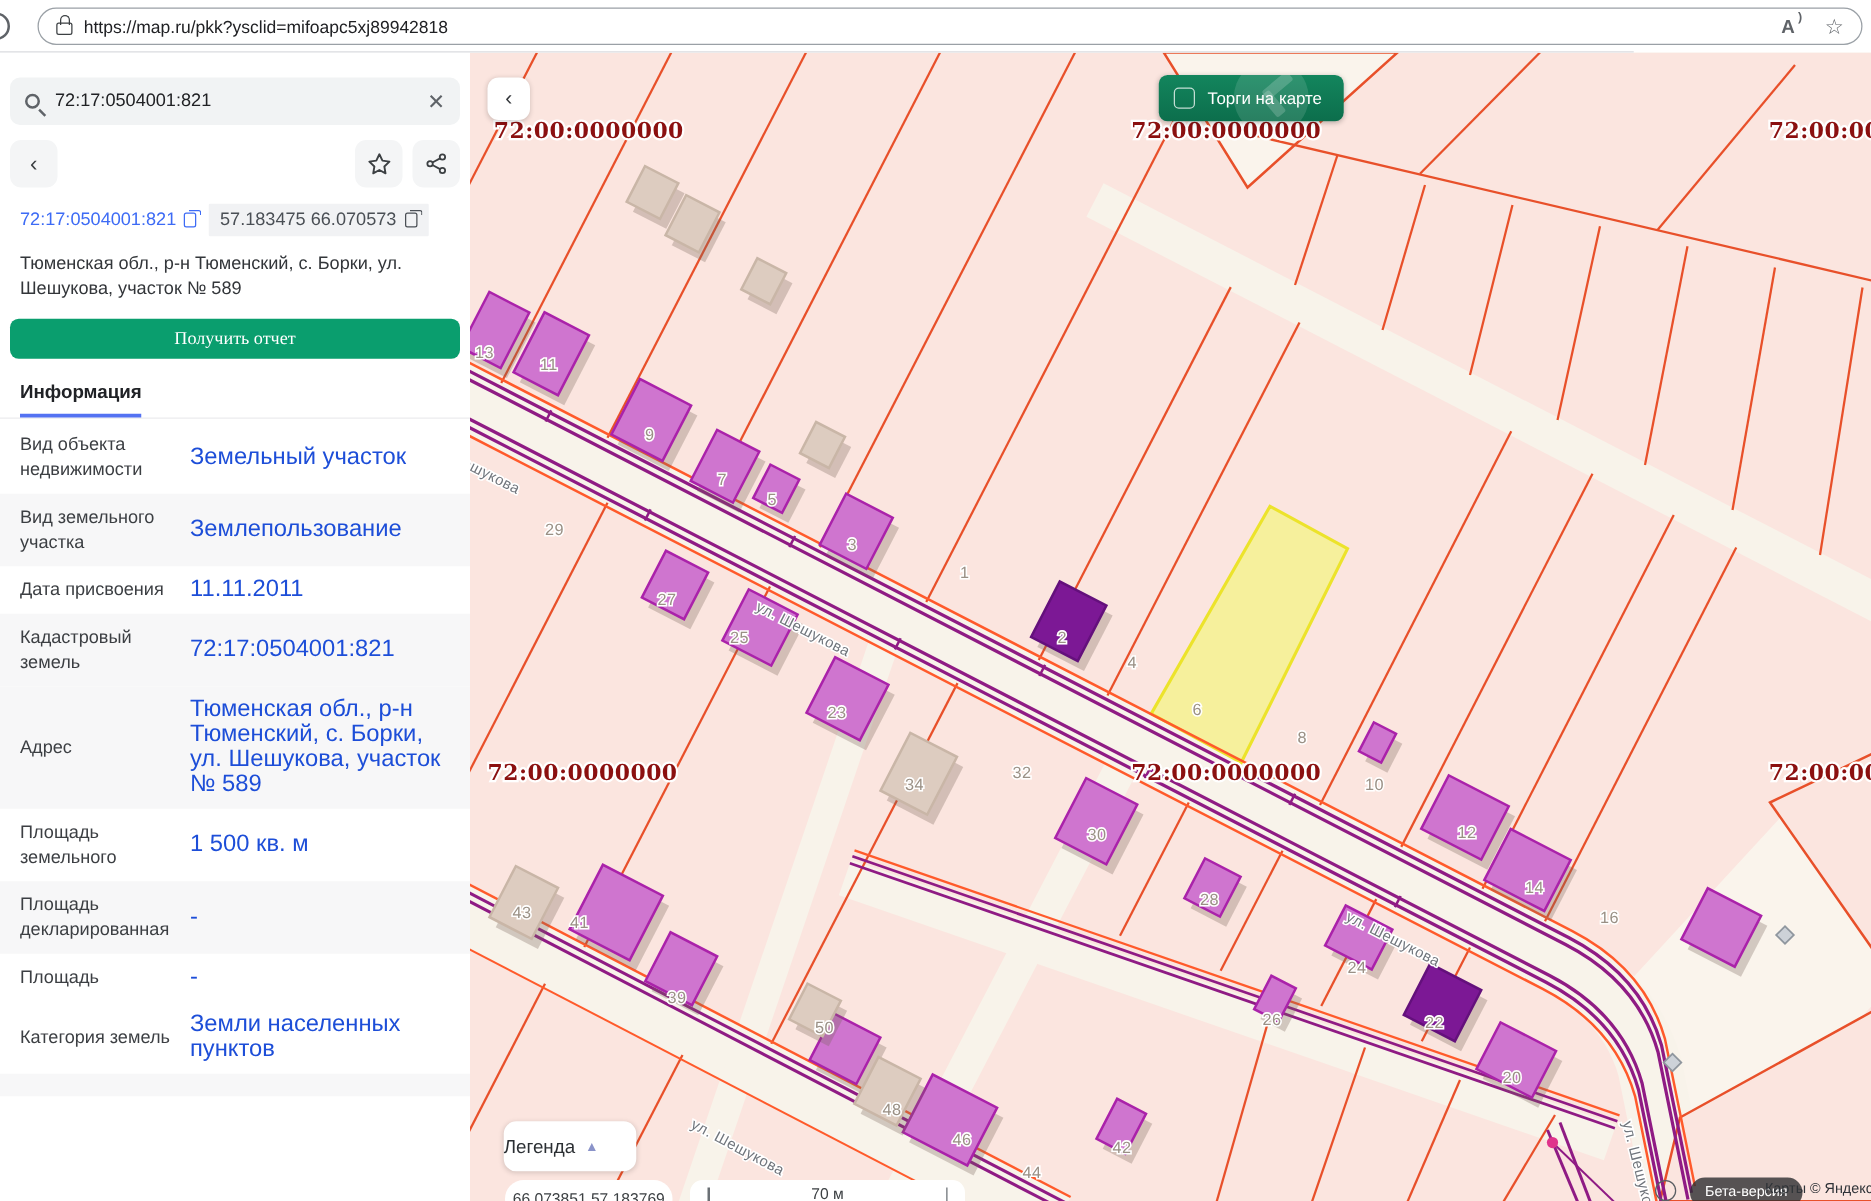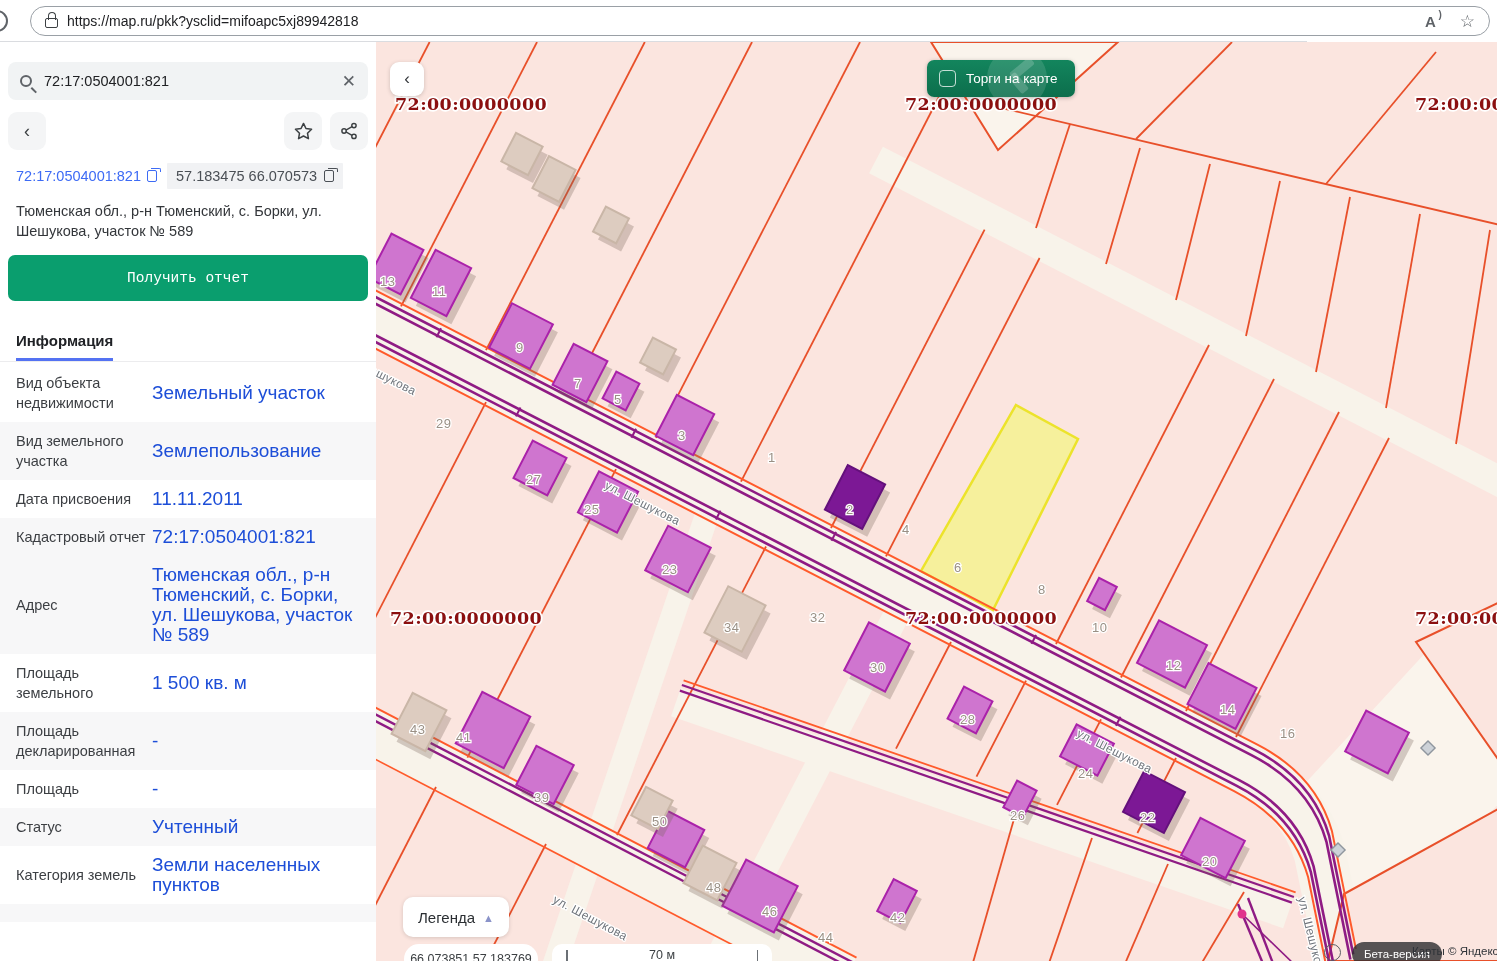--- a/index.html
+++ b/index.html
@@ -38,22 +38,22 @@
   .navrow .sqbtn{margin-left:8px}
   .navrow .sqbtn:first-child{margin-left:0}
   .title{margin:16px 16px 0 16px;font-size:16px;font-weight:700;color:#17181a}
   .chips{margin:13px 16px 0 16px;display:flex;align-items:center;gap:10px;flex-wrap:nowrap}
   .linkchip{color:var(--link);font-size:14.5px;display:flex;align-items:center;gap:6px;cursor:pointer;white-space:nowrap}
   .graychip{background:#f1f2f4;border-radius:1px;padding:5px 9px;font-size:14.5px;color:#4a4f55;
     display:flex;align-items:center;gap:7px;cursor:pointer;white-space:nowrap}
   .copyic{width:10px;height:12px;border:1.5px solid currentColor;border-radius:2px;position:relative;flex:none}
   .copyic:before{content:"";position:absolute;left:2.5px;top:-3.5px;width:9px;height:3px;border:1.5px solid currentColor;border-bottom:none;border-left:none;border-radius:0 2px 0 0}
   .addr{margin:12px 16px 0 16px;font-size:14.5px;line-height:20px;color:#33363a}
-  .report{margin:14px 8px 13px 8px;width:360px;height:46px;background:var(--accent);color:#fff;border:none;
-    border-radius:7px;font-size:14.5px;font-family:Liberation Mono, monospace;cursor:pointer}
+  .report{margin:14px 8px 0 8px;width:360px;height:32px;background:var(--accent);color:#fff;border:none;
+    border-radius:7px;font-size:14.5px;font-family:Liberation Serif, serif;cursor:pointer}
   .tabs{margin:18px 0 0 0;border-bottom:1px solid #ececee;padding:0 16px}
   .tab{display:inline-block;font-size:15px;font-weight:700;color:#202226;padding-bottom:9px;
     border-bottom:3px solid var(--tabline);cursor:pointer}
   .rows{margin-top:2px}
   .row{display:flex;padding:9px 16px;align-items:center}
   .row.alt{background:#f7f7f8}
   .row .lb{width:132px;flex:none;font-size:14.5px;line-height:20px;color:#3c3f43}
   .row .vl{flex:1;font-size:19px;line-height:20px;color:#1d4ed8;padding-left:4px}
   
   .map{position:absolute;left:376px;top:42px;width:1121px;height:919px;overflow:hidden;background:#faf4ec}
@@ -66,21 +66,21 @@
     box-shadow:0 1px 4px rgba(0,0,0,.25);overflow:hidden;z-index:5}
   .torgi .chk{width:17px;height:17px;border:1.5px solid rgba(255,255,255,.75);border-radius:4px;flex:none}
   .torgi .tl{color:#fff;font-size:13.5px;white-space:nowrap}
   .torgi .water{position:absolute;right:28px;top:-12px;width:60px;height:60px;border-radius:50%;
     background:rgba(255,255,255,.12)}
   .torgi .gavel{position:absolute;right:40px;top:4px;width:26px;height:9px;background:rgba(255,255,255,.18);
     transform:rotate(-40deg);border-radius:2px}
   .torgi .gavel2{position:absolute;right:52px;top:12px;width:9px;height:22px;background:rgba(255,255,255,.18);
     transform:rotate(-40deg);border-radius:2px}
   .legend{position:absolute;left:27px;top:855px;width:106px;height:40px;background:#fff;border-radius:10px;
-    box-shadow:0 1px 4px rgba(0,0,0,.15);display:flex;align-items:center;justify-content:center;gap:8px;
+    box-shadow:0 1px 4px rgba(0,0,0,.15);display:flex;align-items:center;justify-content:flex-start;gap:8px;
     font-size:15px;color:#2b2f33;cursor:pointer;z-index:5}
   .legend .chev{color:#8a93c9;font-size:11px;transform:translateY(1px)}
   .coordchip{position:absolute;left:28px;top:902px;width:134px;height:30px;background:#fff;border-radius:15px;
     display:flex;align-items:center;justify-content:center;font-size:12.5px;color:#3c4043;z-index:5}
   .scalebar{position:absolute;left:176px;top:902px;width:220px;height:30px;background:#fff;border-radius:10px;
     display:flex;align-items:flex-start;justify-content:center;font-size:12.5px;color:#3c4043;z-index:5;padding-top:4px}
   .scalebar .tick{position:absolute;top:6px;width:1.5px;height:12px;background:#6b7075}
   .scalebar .t1{left:14px}.scalebar .t2{right:14px}
   .beta{position:absolute;left:976px;top:900px;height:24px;padding:0 12px;background:rgba(45,45,48,.8);
     border-radius:12px;color:#fff;font-size:11.5px;display:flex;align-items:center;z-index:5;white-space:nowrap}
@@ -147,42 +147,38 @@
       </div>
       <div class="row alt">
         <div class="lb">Вид земельного участка</div>
         <div class="vl">Землепользование</div>
       </div>
       <div class="row">
         <div class="lb">Дата присвоения</div>
         <div class="vl">11.11.2011</div>
       </div>
       <div class="row alt">
-        <div class="lb">Кадастровый отчет</div>
+        <div class="lb">Кадастровый земель</div>
         <div class="vl">72:17:0504001:821</div>
       </div>
       <div class="row alt">
         <div class="lb">Адрес</div>
         <div class="vl">Тюменская обл.,  р-н Тюменский,  с. Борки,  ул. Шешукова, участок № 589</div>
       </div>
       <div class="row">
         <div class="lb">Площадь земельного</div>
         <div class="vl">1 500 кв. м</div>
       </div>
       <div class="row alt">
         <div class="lb">Площадь декларированная</div>
         <div class="vl">-</div>
       </div>
       <div class="row">
         <div class="lb">Площадь</div>
         <div class="vl">-</div>
-      </div>
-      <div class="row alt">
-        <div class="lb">Статус</div>
-        <div class="vl">Учтенный</div>
       </div>
       <div class="row">
         <div class="lb">Категория земель</div>
         <div class="vl">Земли населенных пунктов</div>
       </div>
       <div class="row alt">
         <div class="lb"></div>
       </div>
     </div>
 </div>

